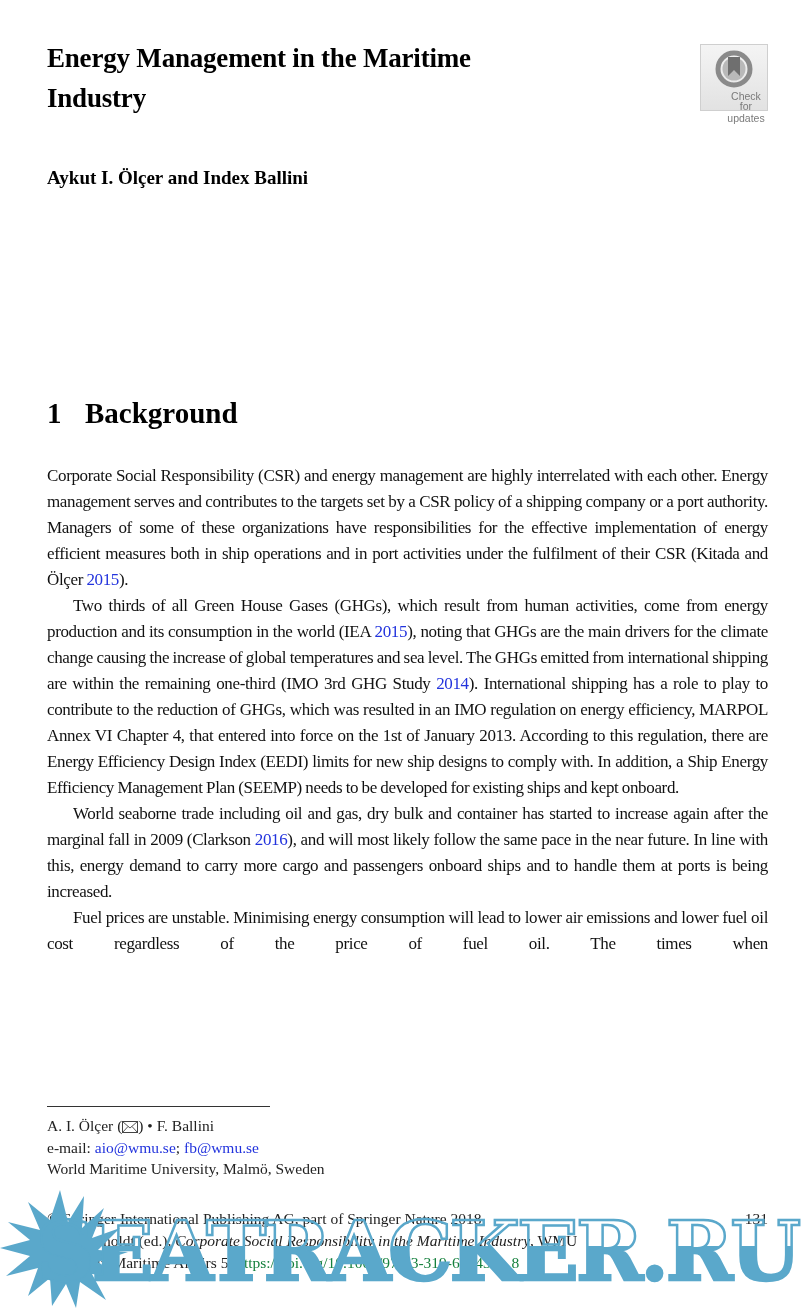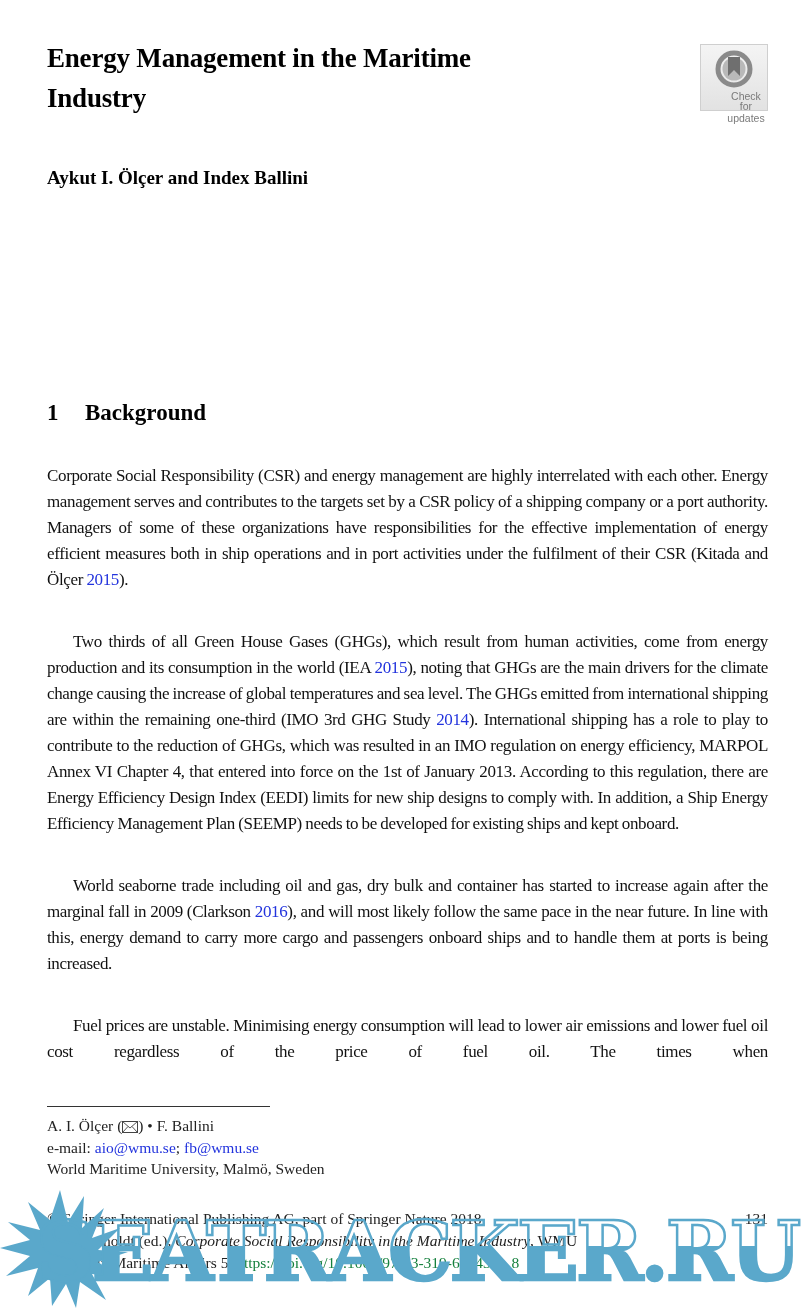--- a/index.html
+++ b/index.html
@@ -23,31 +23,31 @@
   .crossmark .cm-label {
     font-family: "Liberation Sans", "DejaVu Sans", sans-serif; font-size: 10.5px;
     line-height: 10px; color: #7a7a7a; margin-top: 2px; padding-left: 24px;
   }
   .authors {
     position: absolute; left: 47px; top: 166px; margin: 0;
     font-weight: bold; font-size: 19px; line-height: 24px; color: #000;
   }
   .section-heading {
     position: absolute; left: 47px; top: 398px; margin: 0;
-    font-weight: bold; font-size: 23px; line-height: 30px; color: #000;
+    font-weight: bold; font-size: 29px; line-height: 30px; color: #000;
   }
   .section-heading .num { display: inline-block; width: 38px; }
 
   .body-text {
     position: absolute; left: 47px; top: 463px; width: 721px;
     font-size: 17px; line-height: 26px; text-align: justify; color: #111;
     letter-spacing: -0.35px; word-spacing: -0.5px;
   }
   .body-text p { margin: 0; }
-  .body-text p.indent { text-indent: 26px; margin-top: 36px; }
+  .body-text p.indent { text-indent: 26px; }
   .cite-link { color: #2233dd; text-decoration: none; }
 
   .fn-rule {
     position: absolute; left: 47px; top: 1106px; width: 223px; height: 0;
     border-top: 1px solid #333;
   }
   .footnote {
     position: absolute; left: 47px; top: 1115px; width: 600px;
     font-size: 15.5px; line-height: 21.5px; color: #222;
   }

